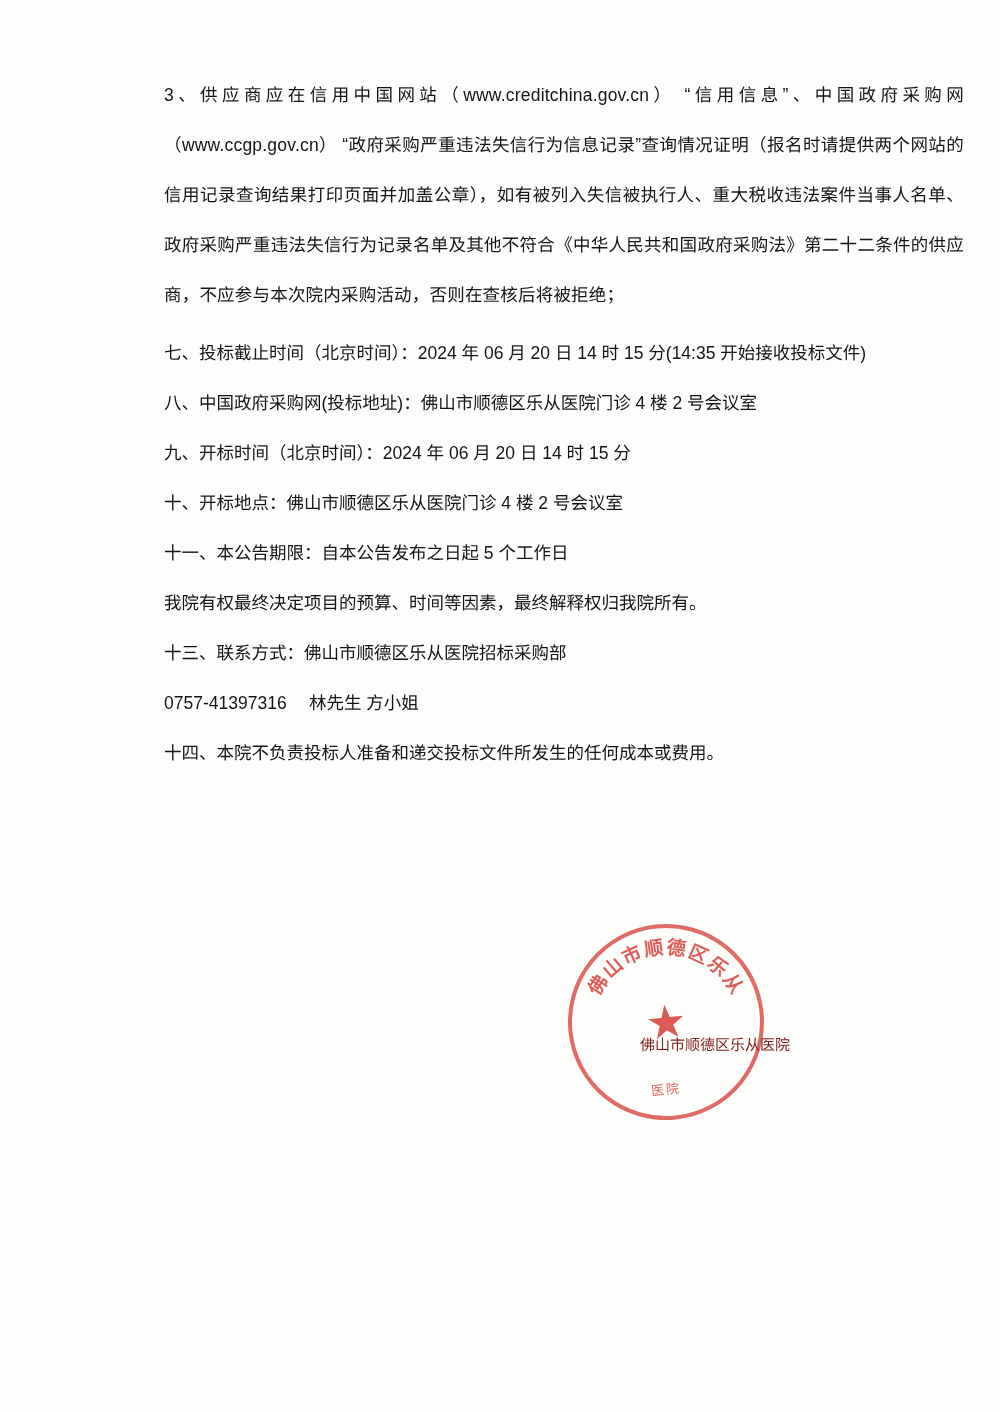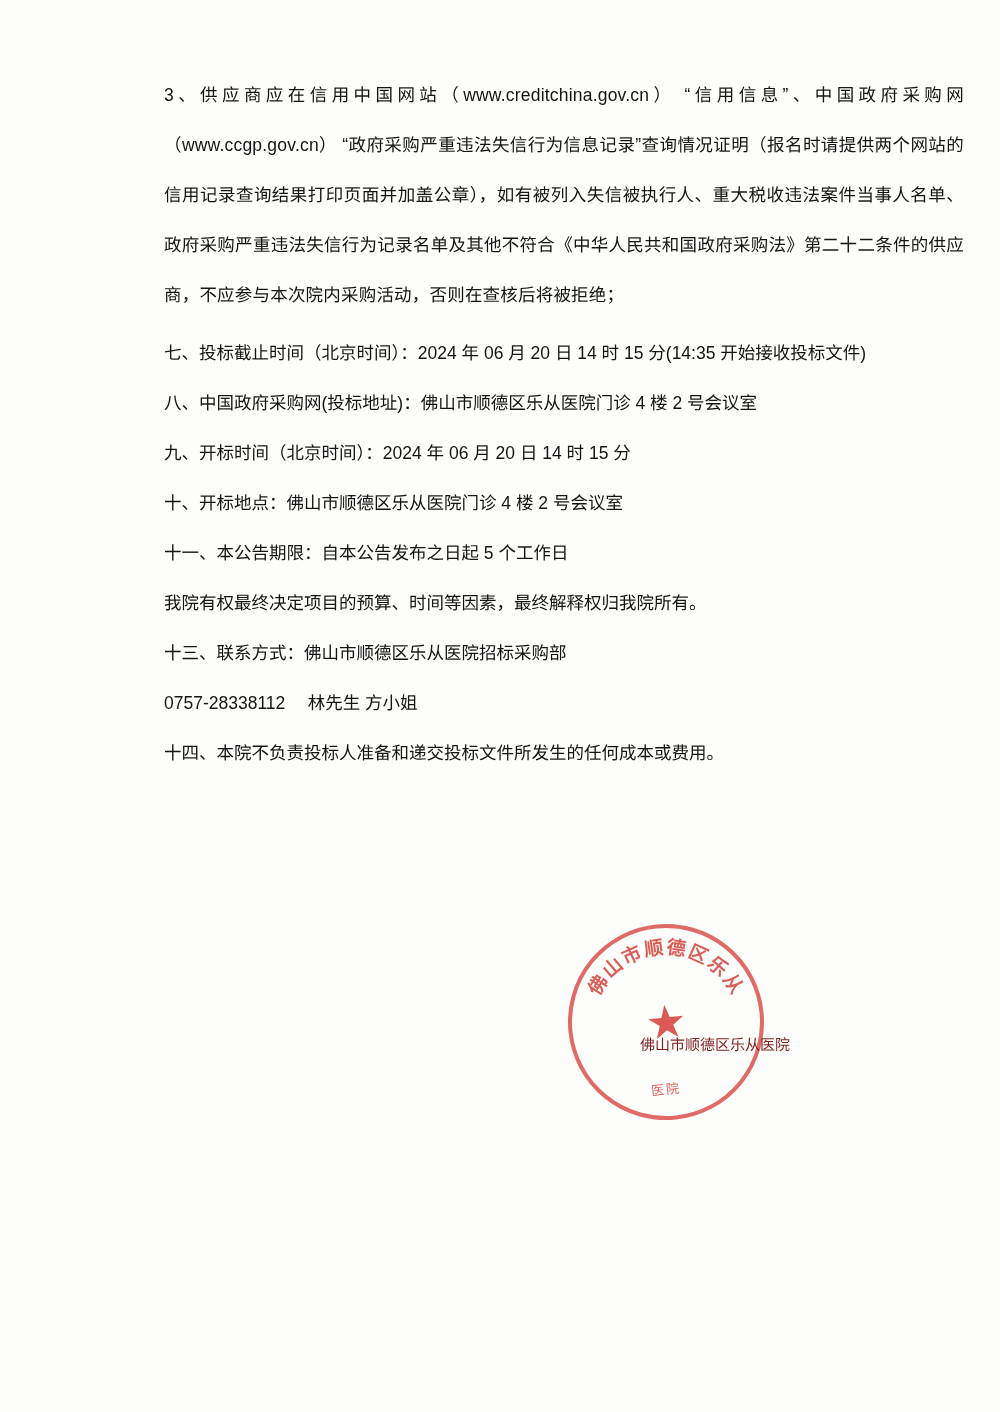--- a/index.html
+++ b/index.html
@@ -160,21 +160,21 @@
 
     <p class="section">
       <span>我院有权最终决定项目的预算、时间等因素，最终解释权归我院所有。</span>
     </p>
 
     <p class="section">
       <span class="lead">十三、联系方式：</span><span>佛山市顺德区乐从医院招标采购部</span>
     </p>
 
     <p class="section">
-      <span>0757-28338112　 林先生  方小姐</span>
+      <span>0757-41397316　 林先生  方小姐</span>
     </p>
 
     <p class="section">
       <span class="lead">十四、</span><span>本院不负责投标人准备和递交投标文件所发生的任何成本或费用。</span>
     </p>
 
   </div>
 
   <div class="stamp">
     <div class="ring"></div>

